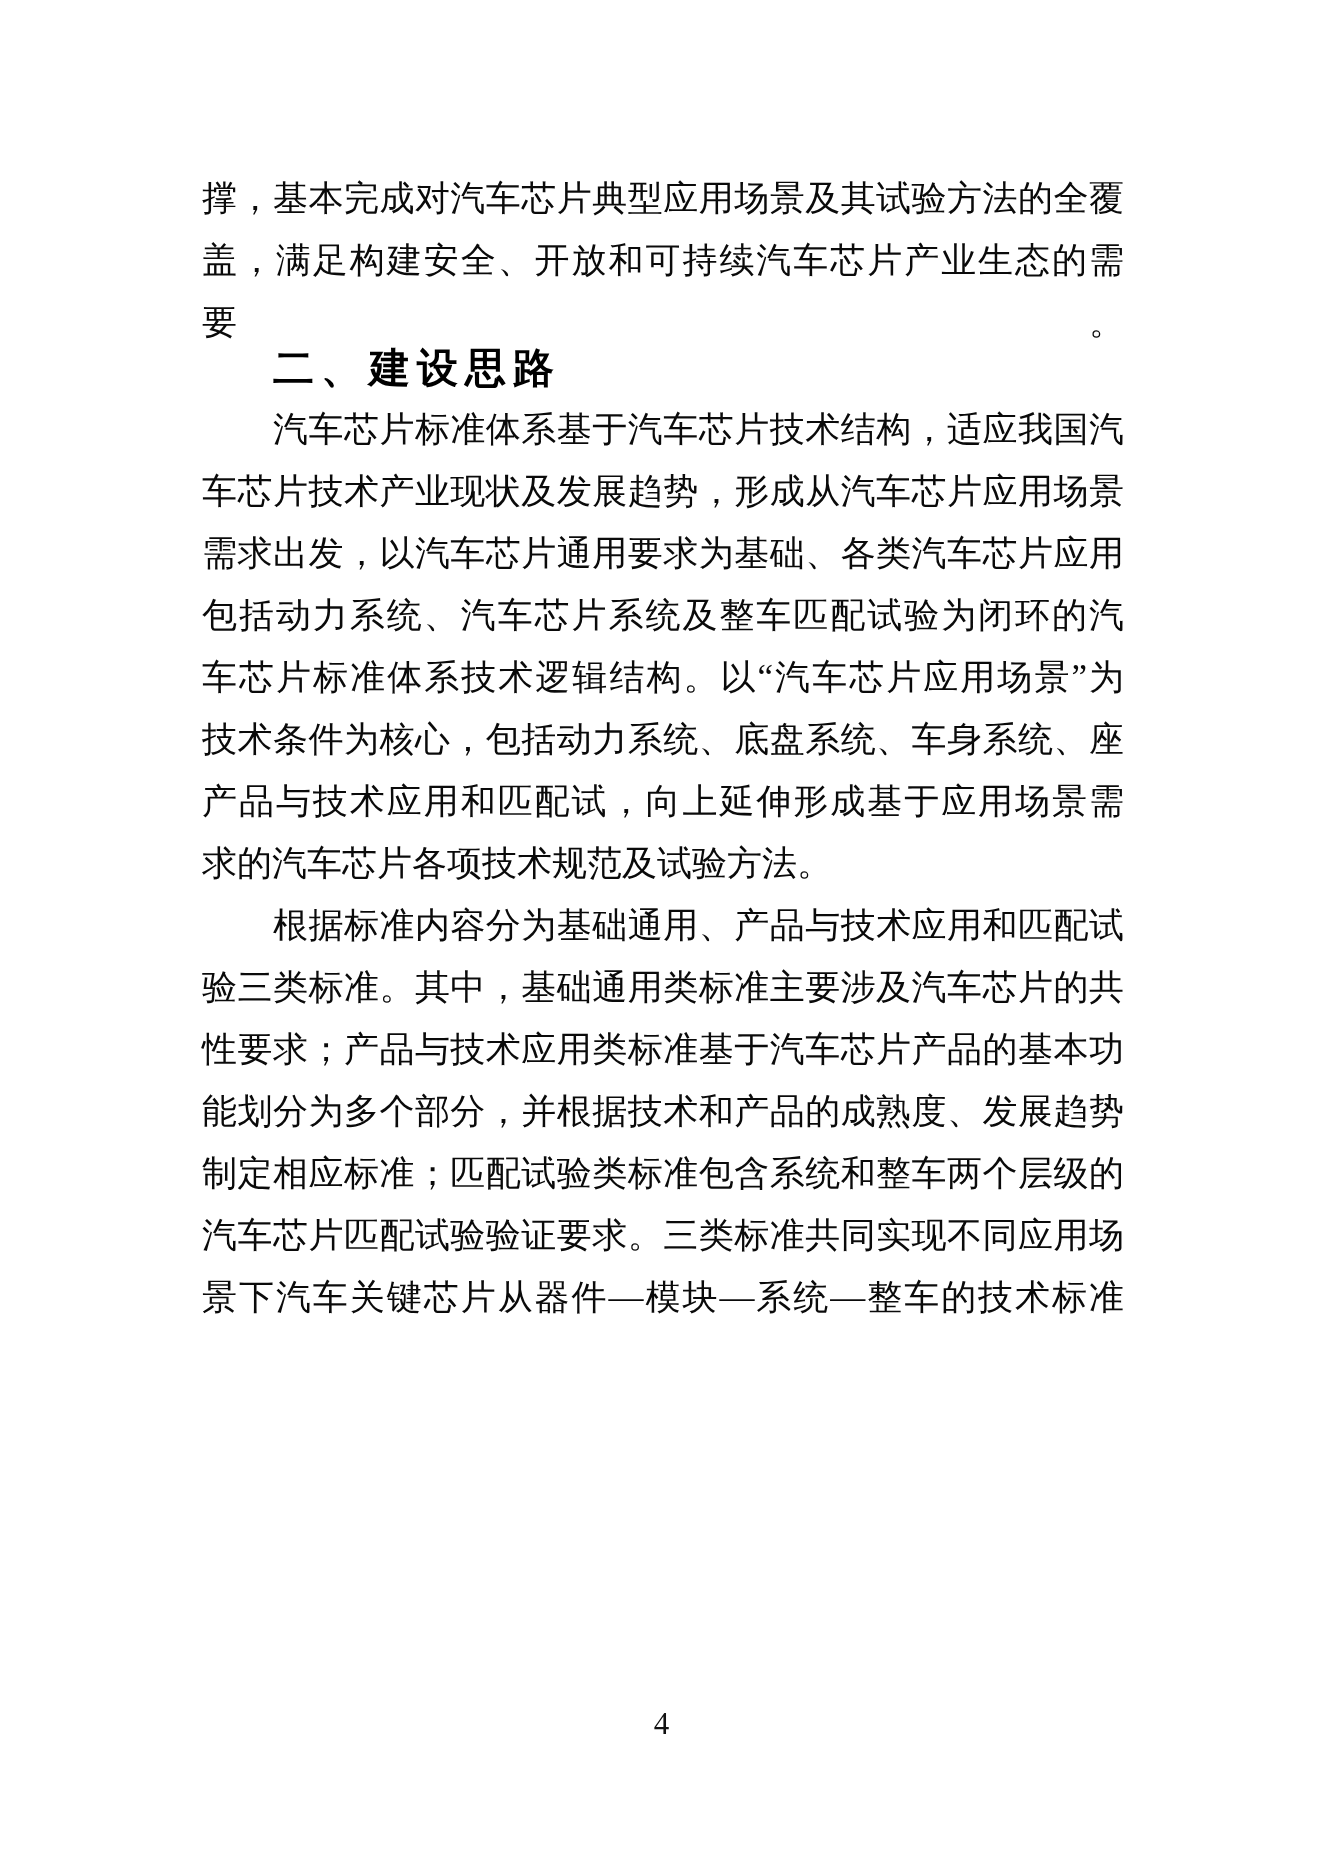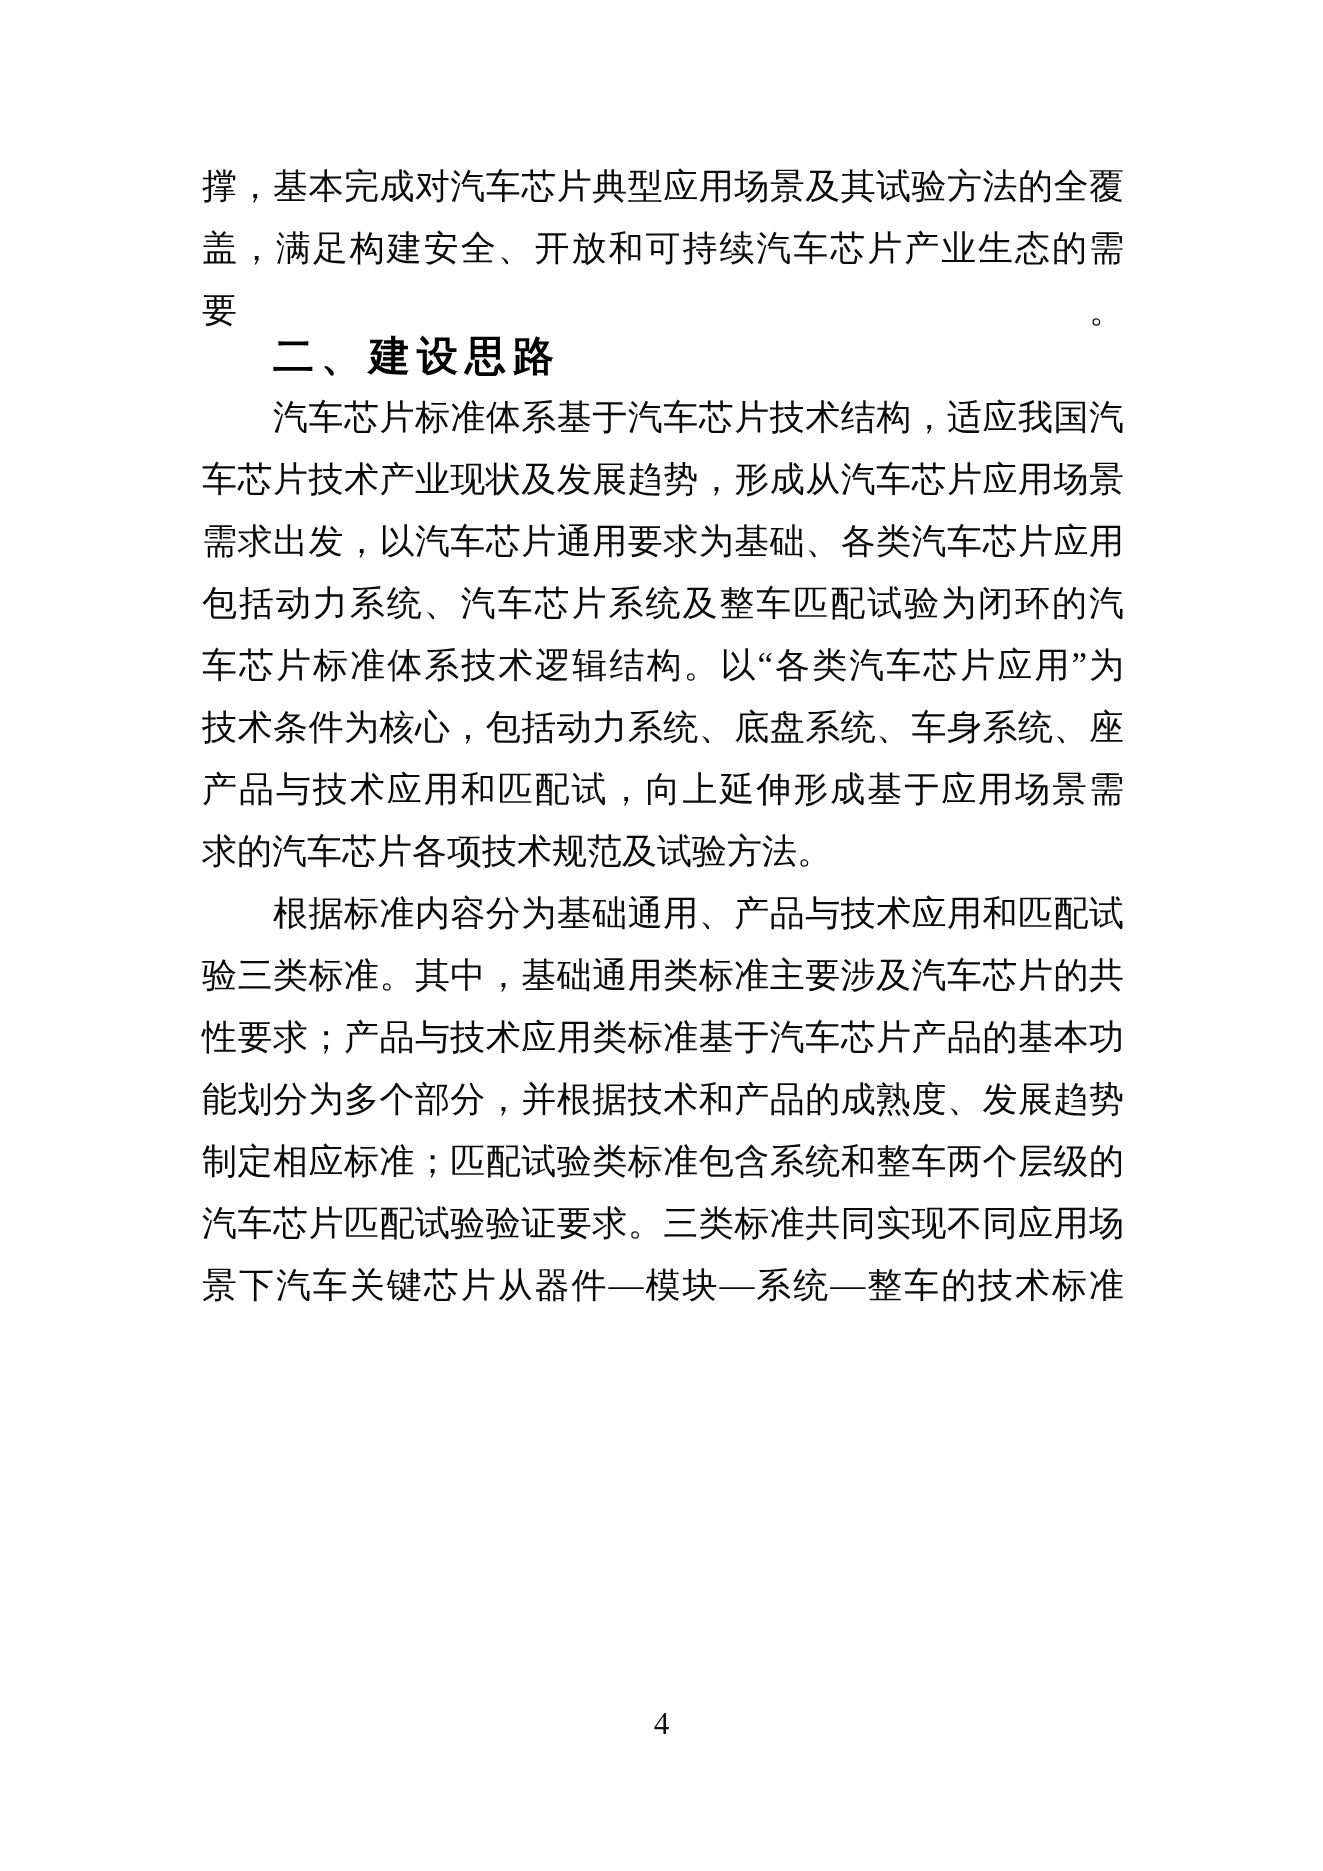--- a/index.html
+++ b/index.html
@@ -11,21 +11,21 @@
     position: relative;
     width: 1323px;
     height: 1871px;
     background: #ffffff;
     color: #0a0a0a;
     overflow: hidden;
   }
   .text-block {
     position: absolute;
     left: 202px;
-    top: 156px;
+    top: 168px;
     width: 922px;
   }
   .ln {
     margin: 0;
     padding: 0;
     height: 62px;
     line-height: 62px;
     font-size: 35px;
     font-family: "Liberation Serif", "DejaVu Serif", serif;
     color: #0a0a0a;
@@ -80,21 +80,21 @@
 
     <p class="ln j">撑，基本完成对汽车芯片典型应用场景及其试验方法的全覆</p>
     <p class="ln j">盖，满足构建安全、开放和可持续汽车芯片产业生态的需要。</p>
 
     <h2 class="ln heading">二、建设思路</h2>
 
     <p class="ln j indent">汽车芯片标准体系基于汽车芯片技术结构，适应我国汽</p>
     <p class="ln j">车芯片技术产业现状及发展趋势，形成从汽车芯片应用场景</p>
     <p class="ln j">需求出发，以汽车芯片通用要求为基础、各类汽车芯片应用</p>
     <p class="ln j">包括动力系统、汽车芯片系统及整车匹配试验为闭环的汽</p>
-    <p class="ln j">车芯片标准体系技术逻辑结构。以“各类汽车芯片应用”为</p>
+    <p class="ln j">车芯片标准体系技术逻辑结构。以“汽车芯片应用场景”为</p>
     <p class="ln j">技术条件为核心，包括动力系统、底盘系统、车身系统、座</p>
     <p class="ln j">产品与技术应用和匹配试，向上延伸形成基于应用场景需</p>
     <p class="ln end">求的汽车芯片各项技术规范及试验方法。</p>
 
     <p class="ln j indent">根据标准内容分为基础通用、产品与技术应用和匹配试</p>
     <p class="ln j">验三类标准。其中，基础通用类标准主要涉及汽车芯片的共</p>
     <p class="ln j">性要求；产品与技术应用类标准基于汽车芯片产品的基本功</p>
     <p class="ln j">能划分为多个部分，并根据技术和产品的成熟度、发展趋势</p>
     <p class="ln j">制定相应标准；匹配试验类标准包含系统和整车两个层级的</p>
     <p class="ln j">汽车芯片匹配试验验证要求。三类标准共同实现不同应用场</p>

